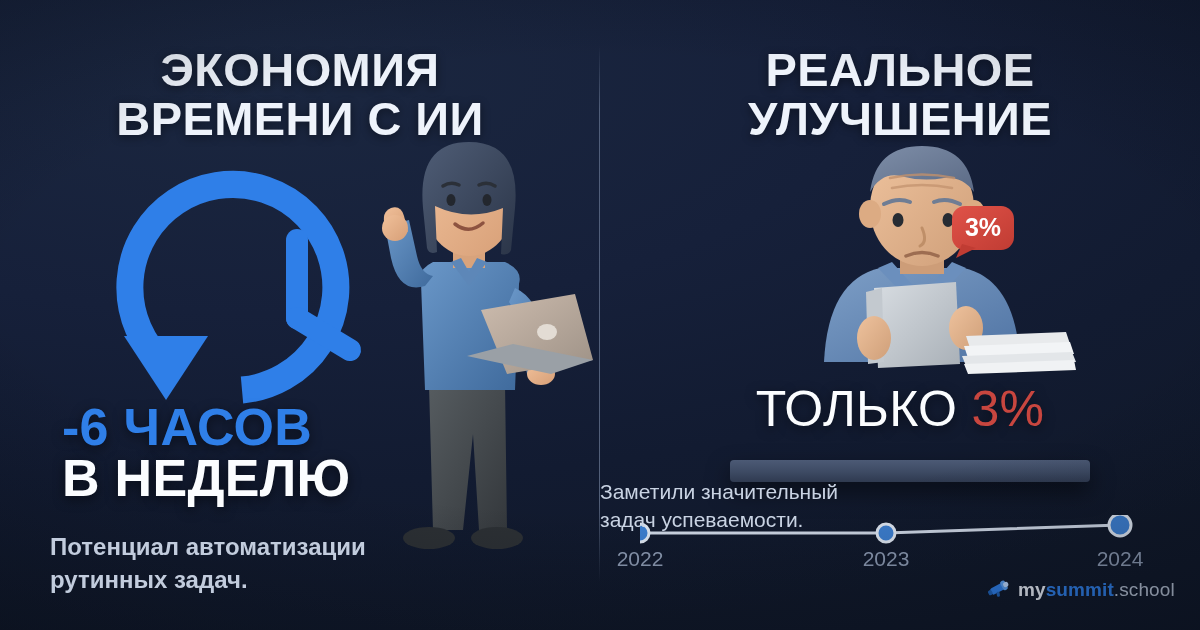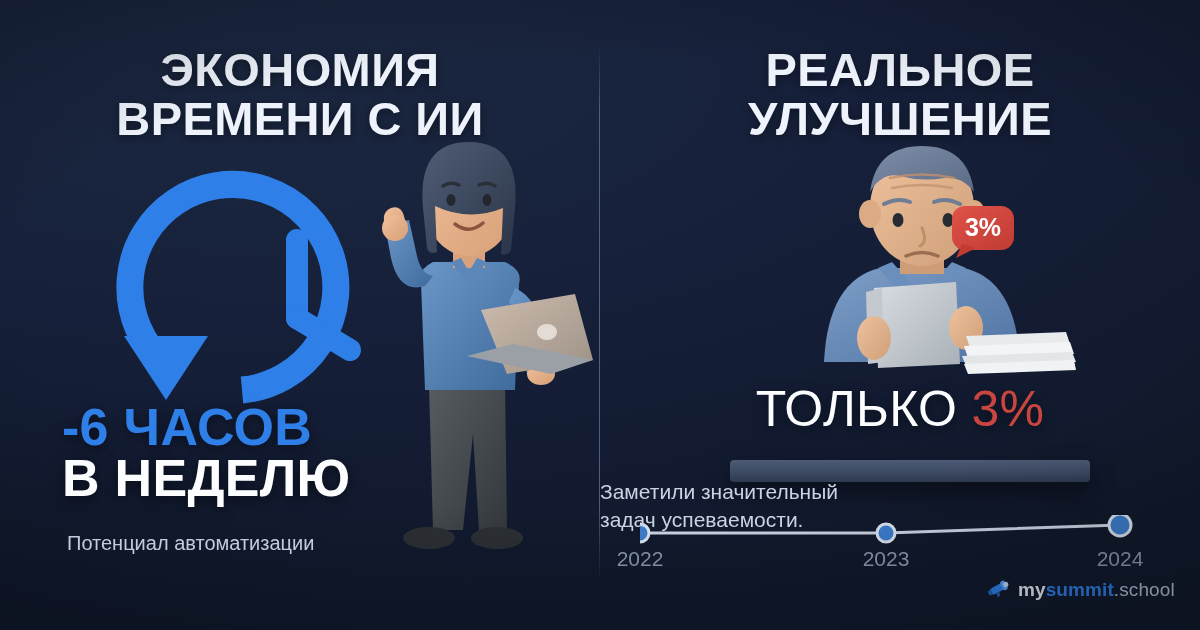--- a/index.html
+++ b/index.html
@@ -39,22 +39,22 @@
 
   .woman{position:absolute;left:355px;top:14px;width:240px;height:456px;}
 
   .headline-left{
     position:absolute;left:62px;top:402px;width:420px;
     font-weight:700;font-size:52px;line-height:.98;letter-spacing:.3px;z-index:6;
   }
   .hl-blue{color:#2f7fe8;display:block;text-shadow:0 3px 12px rgba(0,0,0,.5);}
   .hl-white{color:#fbfdff;display:block;text-shadow:0 3px 12px rgba(0,0,0,.55);}
   .sub-left{
-    position:absolute;left:67px;top:530px;width:360px;z-index:6;
-    color:#c2ccdd;font-size:20px;line-height:1.38;font-weight:400;
+    position:absolute;left:50px;top:530px;width:360px;z-index:6;
+    color:#c2ccdd;font-size:24px;line-height:1.38;font-weight:700;
   }
 
   
   .right-art{position:absolute;left:600px;top:120px;width:600px;height:470px;}
   .man{position:absolute;left:170px;top:20px;width:320px;height:250px;}
   .desk{
     position:absolute;left:130px;top:340px;width:360px;height:22px;
     background:linear-gradient(180deg,#4c5a75 0%,#3d4a63 55%,#2f3a50 100%);
     border-radius:4px;box-shadow:0 10px 22px rgba(0,0,0,.5);
   }
@@ -182,20 +182,21 @@
       </svg>
     </div>
   </div>
 
   <div class="headline-left">
     <span class="hl-blue">-6 ЧАСОВ</span>
     <span class="hl-white">В НЕДЕЛЮ</span>
   </div>
   <div class="sub-left">
     <span>Потенциал автоматизации</span><br>
+    <span>рутинных задач.</span>
   </div>
 
   <div class="right-art">
 
     <div class="man">
       <svg viewBox="0 0 320 250" width="320" height="250" aria-hidden="true">
         <defs>
           <linearGradient id="skin2" x1="0" y1="0" x2="1" y2="1">
             <stop offset="0" stop-color="#eec29d"></stop>
               <stop offset="1" stop-color="#cf9f79"></stop>

